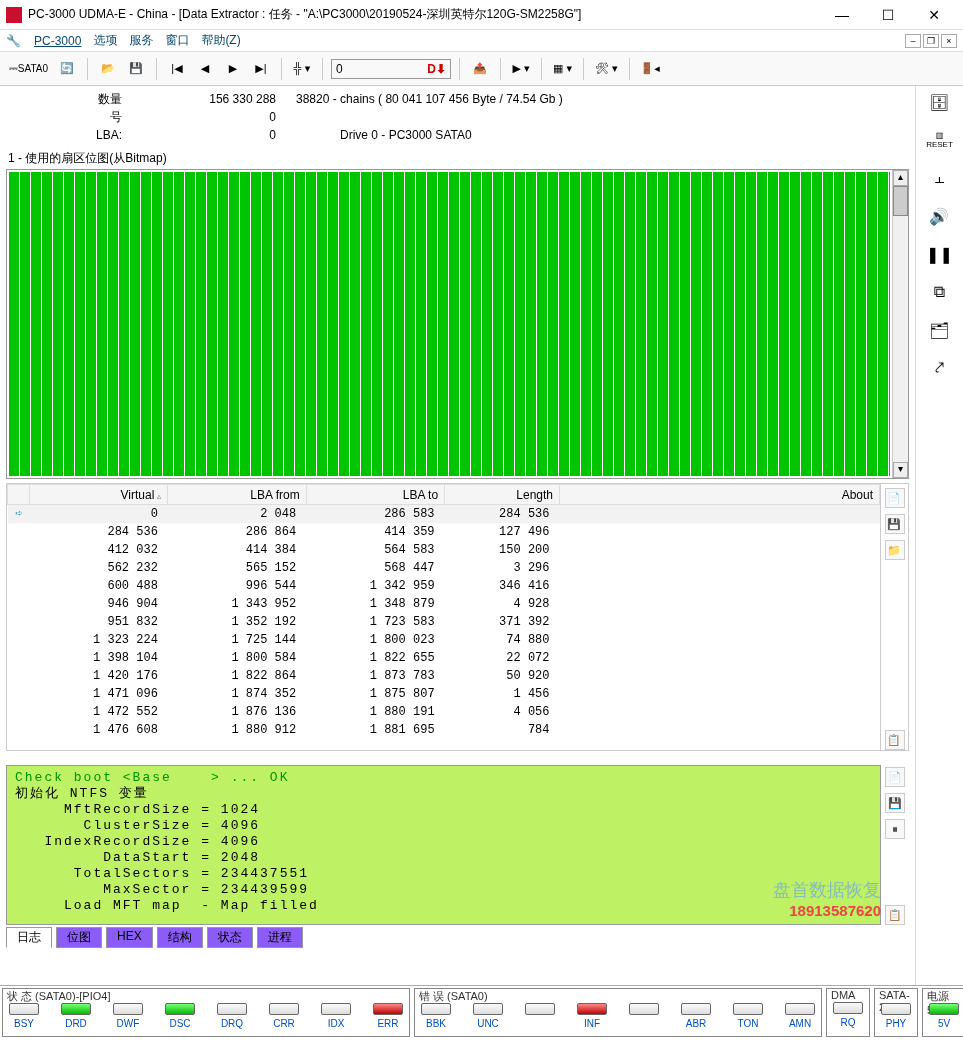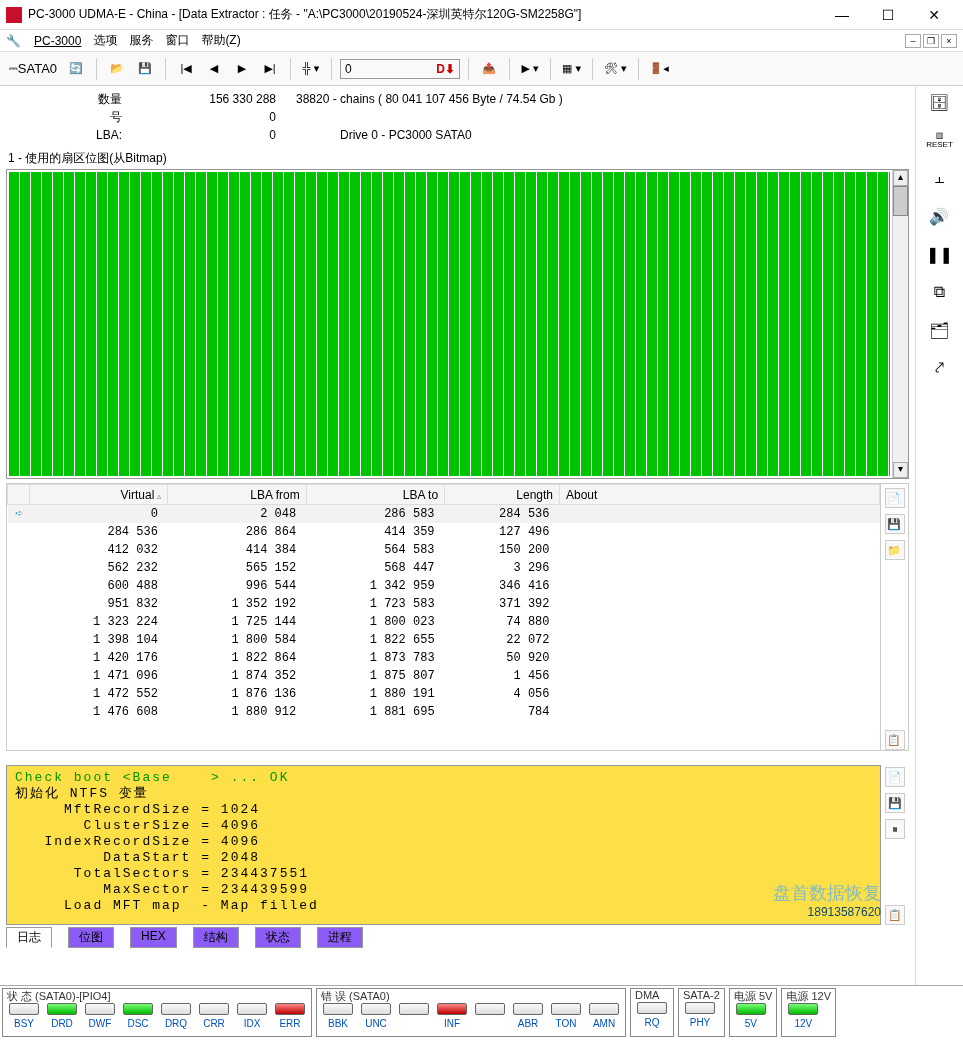--- a/index.html
+++ b/index.html
@@ -4,21 +4,21 @@
 <style>
 * { box-sizing: border-box; margin: 0; padding: 0; }
 body { font-family: "Microsoft YaHei", Tahoma, sans-serif; font-size: 12px; background: #fff; color: #000; width: 963px; height: 1043px; overflow: hidden; }
 .titlebar { height: 30px; background: #fff; border-bottom: 1px solid #ddd; display: flex; align-items: center; padding: 0 6px; }
 .titlebar-icon { width: 16px; height: 16px; background: #c8102e; margin-right: 6px; }
 .titlebar-text { flex: 1; font-size: 12px; color: #000; }
 .win-btns { display: flex; gap: 0; }
 .win-btn { width: 46px; height: 30px; display: flex; align-items: center; justify-content: center; font-size: 14px; color: #000; }
 .menubar { height: 22px; display: flex; align-items: center; padding: 0 6px; gap: 12px; border-bottom: 1px solid #ddd; }
 .menubar .m-icon { width: 16px; height: 14px; }
-.menubar a { color: #000000; text-decoration: none; }
+.menubar a { color: #0c4a6e; text-decoration: none; }
 .mdi-btns { margin-left: auto; display: flex; gap: 2px; }
 .mdi-btn { width: 16px; height: 14px; border: 1px solid #aaa; font-size: 9px; display:flex;align-items:center;justify-content:center;}
 .toolbar { height: 34px; border-bottom: 1px solid #ccc; display: flex; align-items: center; padding: 0 6px; gap: 4px; background: #f9f9f9;}
 .tb-btn { min-width: 24px; height: 24px; display: flex; align-items: center; justify-content: center; padding: 0 3px; font-size: 11px;}
 .tb-sep { width: 1px; height: 22px; background: #ccc; margin: 0 4px; }
 .tb-input { width: 120px; height: 20px; border: 1px solid #999; padding: 0 4px; font-size: 12px; display:flex;align-items:center;}
 .tb-input span:last-child { margin-left:auto; color:#c00; font-weight:bold;}
 
 .main-wrap { display: flex; height: calc(100% - 30px - 22px - 34px - 58px); }
 .left { flex: 1; display: flex; flex-direction: column; overflow: hidden;}
@@ -35,52 +35,52 @@
 .bitmap-area { border: 1px solid #999; margin: 0 6px; height: 310px; position: relative; background: #fff; display:flex;}
 .bitmap-grid { flex:1; background: repeating-linear-gradient(to right, #00c400 0, #00c400 10px, #fff 10px, #fff 11px), repeating-linear-gradient(to bottom, transparent 0, transparent 10px, #fff 10px, #fff 11px); background-clip: padding-box; margin:2px;}
 .bitmap-scroll { width:16px; background:#f0f0f0; border-left:1px solid #ccc; display:flex;flex-direction:column;}
 .bitmap-scroll .arrow{height:16px;text-align:center;font-size:10px;border:1px solid #aaa;background:#eee;}
 .bitmap-scroll .thumb{height:30px;background:#ccc;border:1px solid #888;}
 
 .table-wrap { margin: 4px 6px 8px 6px; border: 1px solid #ccc; height: 268px; display:flex; }
 .table-left { flex:1; overflow:hidden;}
 table { border-collapse: collapse; width: 100%; font-size: 12px; }
 th { background: #f5f5f5; border: 1px solid #ddd; padding: 2px 6px; text-align: right; font-weight: normal; height:20px;}
-th.about { text-align: left; }
+th.about { text-align: right; }
 th.sort::after{ content:" ▵"; color:#888; font-size:9px;}
 td { padding: 1px 10px; text-align: right; font-family: "Courier New", monospace; font-size: 12px; height:18px; white-space:pre;}
 tr.sel td { background: #f2f2f2; }
 .row-icon-cell{width:22px; text-align:center; padding:0;}
 .table-side { width:28px; border-left:1px solid #ccc; display:flex; flex-direction:column; align-items:center; padding-top:4px; gap:6px;}
 .side-btn{width:20px;height:20px;border:1px solid #ccc;background:#f8f8f8;display:flex;align-items:center;justify-content:center;font-size:11px;}
 
 .log-wrap { margin: 6px 6px 0 6px; height: 160px; display:flex;}
-.log-box { flex:1; border: 1px solid #999; background: #fde047; overflow: hidden; }
+.log-box { flex:1; border: 1px solid #999; background: #bef264; overflow: hidden; }
 .log-text { font-family: "Courier New", monospace; font-size: 13px; line-height: 16px; padding: 4px 8px; color: #009400; white-space: pre; letter-spacing: 2px;}
 .log-text .black { color: #000; }
 .log-side { width:28px; display:flex;flex-direction:column;align-items:center;gap:6px;padding-top:2px;}
 
-.tabs-row { margin: 2px 6px 4px 6px; display: flex; gap: 16px; font-size: 12px;}
+.tabs-row { margin: 2px 6px 4px 6px; display: flex; gap: 4px; font-size: 12px;}
 .tab { border: 1px solid #999; padding: 1px 10px; background: #8b5cf6; }
 .tab.active { background: #fff; border-bottom-color:#fff;}
 
 .status-wrap { border-top: 1px solid #aaa; height: 54px; display: flex; font-size: 11px; }
 .status-group { border: 1px solid #888; margin: 2px; padding: 0 4px 8px 4px; display: flex; flex-direction: column; }
 .group-title { font-size: 11px; color: #333; height:14px;}
-.led-row { display: flex; gap: 4px; }
+.led-row { display: flex; gap: 18px; }
 .led-col { display: flex; flex-direction: column; align-items: center; width: 34px; }
 .led { width: 30px; height: 12px; border: 1px solid #666; border-radius: 2px; }
 .led.green { background: linear-gradient(#7f7,#0b0); }
 .led.red { background: linear-gradient(#f88,#b00); }
 .led.off { background: linear-gradient(#fafafa,#ddd); }
 .led-lbl { font-size: 10px; color: #0050c0; margin-top:3px;}
 
 .watermark { position:absolute; bottom:6px; right:34px; text-align:right; pointer-events:none;}
 .watermark .l1{ color:#8bb; font-size:18px; font-family:"SimSun";}
-.watermark .l2{ color:#0c4a6e; font-size:12px; font-weight:normal;}
+.watermark .l2{ color:#ef4444; font-size:15px; font-weight:bold;}
 .log-outer{position:relative;}
 </style>
 </head>
 <body>
 
 <div class="titlebar">
   <div class="titlebar-icon"></div>
   <div class="titlebar-text">PC-3000 UDMA-E - China - [Data Extractor : 任务 - "A:\PC3000\20190524-深圳英特尔120G-SM2258G"]</div>
   <div class="win-btns">
     <div class="win-btn">—</div>
@@ -97,21 +97,21 @@
   <a>窗口</a>
   <a>帮助(Z)</a>
   <div class="mdi-btns">
     <div class="mdi-btn">–</div>
     <div class="mdi-btn">❐</div>
     <div class="mdi-btn">×</div>
   </div>
 </div>
 
 <div class="toolbar">
-  <div class="tb-btn">⎓<br><span style="font-size:13px">SATA0</span></div>
+  <div class="tb-btn">⎓<br><span style="font-size:10px">SATA0</span></div>
   <div class="tb-btn">🔄</div>
   <div class="tb-sep"></div>
   <div class="tb-btn">📂</div>
   <div class="tb-btn">💾</div>
   <div class="tb-sep"></div>
   <div class="tb-btn">|◀</div>
   <div class="tb-btn">◀</div>
   <div class="tb-btn">▶</div>
   <div class="tb-btn">▶|</div>
   <div class="tb-sep"></div>
@@ -214,20 +214,28 @@
               <tr>
                 <td class="row-icon-cell"></td>
                 <td>600 488</td>
                 <td>996 544</td>
                 <td>1 342 959</td>
                 <td>346 416</td>
                 <td></td>
               </tr>
               <tr>
                 <td class="row-icon-cell"></td>
+                <td>946 904</td>
+                <td>1 343 952</td>
+                <td>1 348 879</td>
+                <td>4 928</td>
+                <td></td>
+              </tr>
+              <tr>
+                <td class="row-icon-cell"></td>
                 <td>951 832</td>
                 <td>1 352 192</td>
                 <td>1 723 583</td>
                 <td>371 392</td>
                 <td></td>
               </tr>
               <tr>
                 <td class="row-icon-cell"></td>
                 <td>1 323 224</td>
                 <td>1 725 144</td>

